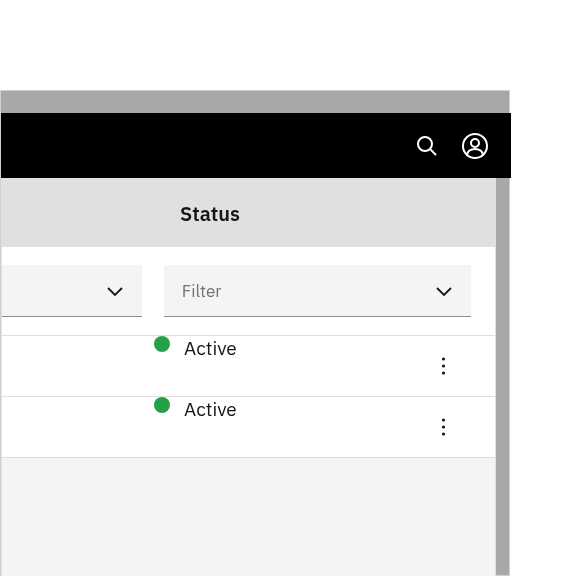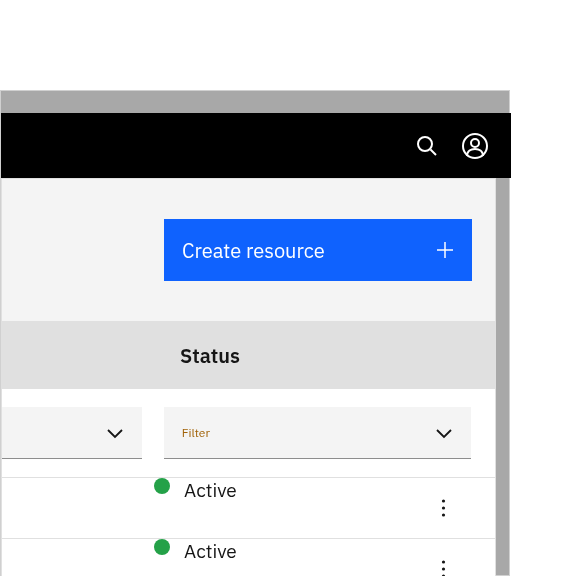--- a/index.html
+++ b/index.html
@@ -92,22 +92,22 @@
     .filter-dropdown {
       background: #f4f4f4;
       border: none;
       border-bottom: 1px solid #8d8d8d;
       height: 52px;
       display: flex;
       align-items: center;
       justify-content: space-between;
       padding: 0 18px;
       cursor: pointer;
-      font-size: 12px;
-      color: #a16207;
+      font-size: 17px;
+      color: #737373;
     }
     .filter-dropdown.first {
       width: 140px;
       justify-content: flex-end;
     }
     .filter-dropdown.second {
       width: 308px;
     }
     .data-row {
       background: #ffffff;
@@ -160,29 +160,20 @@
     <div class="header-icon">
       <svg width="26" height="26" viewBox="0 0 26 26" fill="none">
         <circle cx="13" cy="13" r="12" stroke="#ffffff" stroke-width="2"></circle>
         <circle cx="13" cy="10" r="4" stroke="#ffffff" stroke-width="2"></circle>
         <path d="M5 23 C5 18, 9 16, 13 16 C17 16, 21 18, 21 23" stroke="#ffffff" stroke-width="2" fill="none"></path>
       </svg>
     </div>
   </div>
 
   <div class="content-area">
-    <div class="action-section">
-      <button class="create-btn">
-        <span>Create resource</span>
-        <svg width="18" height="18" viewBox="0 0 18 18">
-          <line x1="9" y1="1" x2="9" y2="17" stroke="#ffffff" stroke-width="1.5"></line>
-          <line x1="1" y1="9" x2="17" y2="9" stroke="#ffffff" stroke-width="1.5"></line>
-        </svg>
-      </button>
-    </div>
 
     <div class="header-row">
       <span class="header-label">Status</span>
     </div>
 
     <div class="filter-row">
       <div class="filter-dropdown first">
         <svg class="chevron" viewBox="0 0 18 12">
           <polyline points="2,3 9,10 16,3" stroke="#161616" stroke-width="1.8" fill="none"></polyline>
         </svg>

